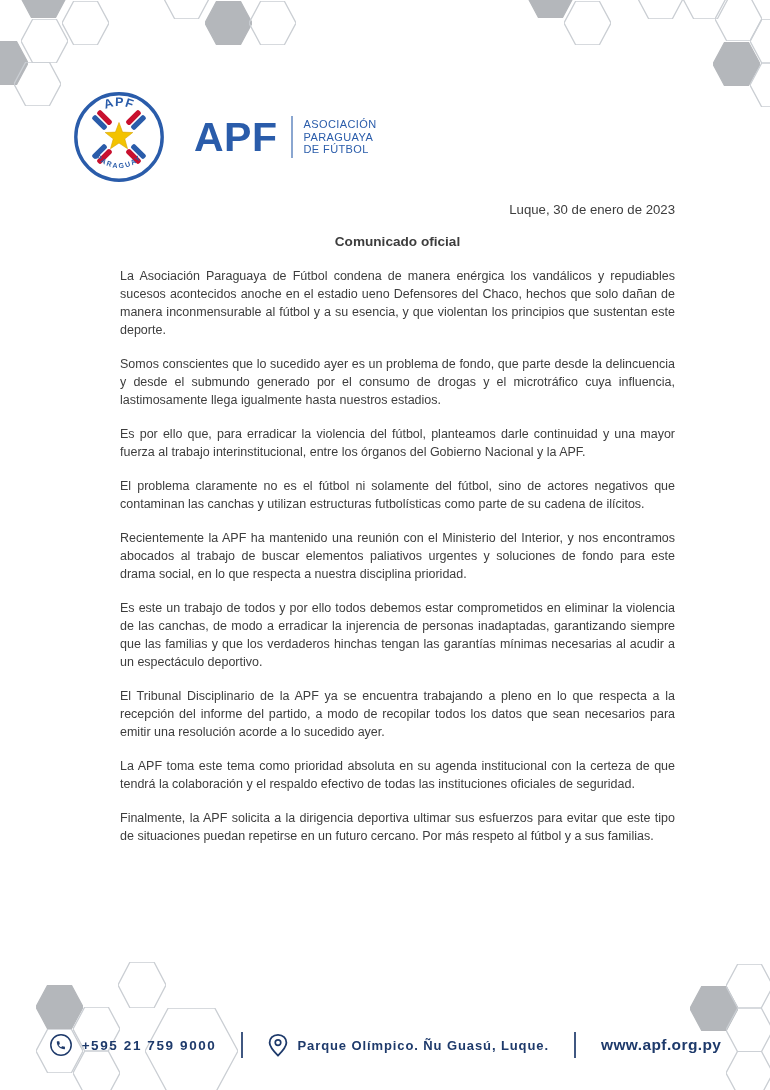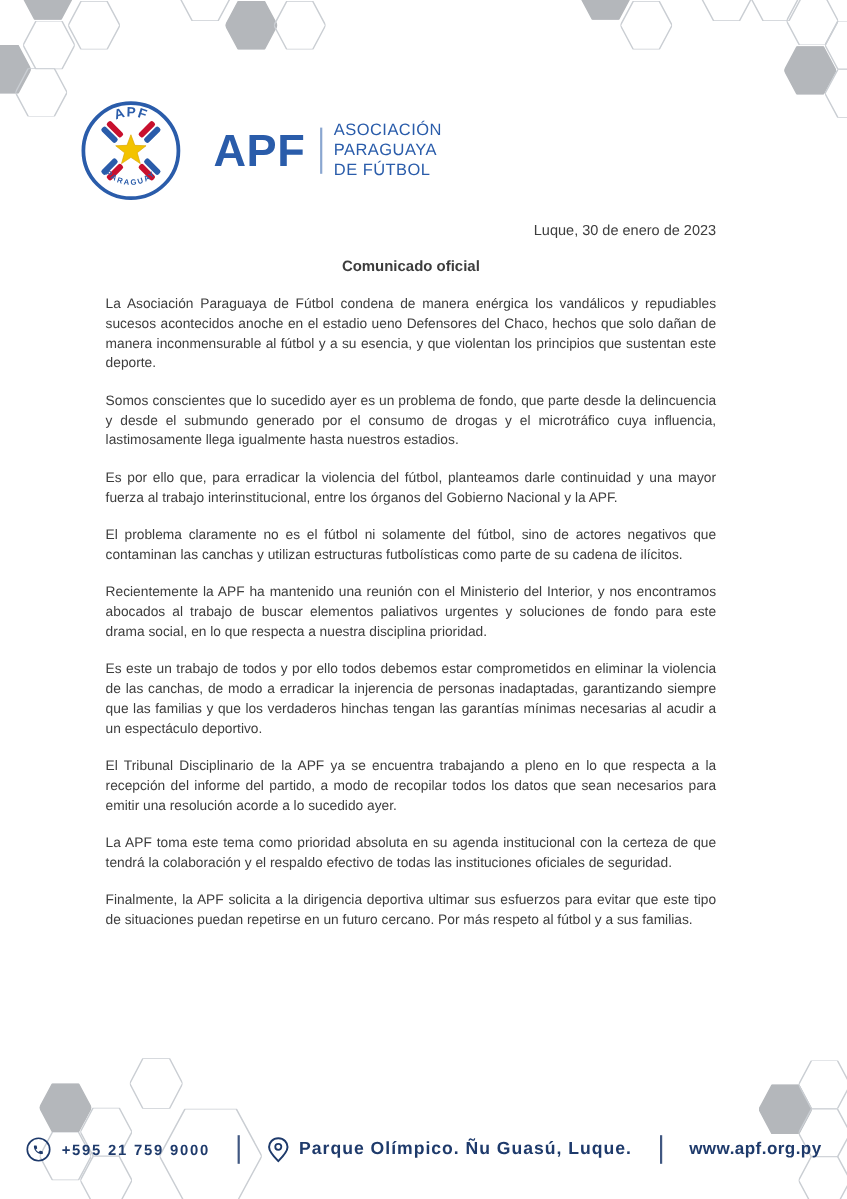--- a/index.html
+++ b/index.html
@@ -9,31 +9,31 @@
     font-family:"Liberation Sans",sans-serif;
   }
   
   .hex{position:absolute;display:block;}
   
   .logo-row{position:absolute;left:72px;top:90px;display:flex;align-items:center;}
   .badge{width:94px;height:94px;}
   .wordmark{display:flex;align-items:center;margin-left:28px;}
   .wordmark .apf{font-size:41px;font-weight:700;color:var(--brand-blue);line-height:1;letter-spacing:.5px;}
   .vline{width:2px;height:42px;background:var(--brand-blue);opacity:.55;margin:0 11px 0 13px;}
-  .orglines{font-size:15px;color:var(--brand-blue);line-height:1.18;letter-spacing:.4px;font-weight:500;}
-  
-  .content{position:absolute;left:96px;width:555px;top:202px;color:var(--text);}
+  .orglines{font-size:11px;color:var(--brand-blue);line-height:1.18;letter-spacing:.4px;font-weight:500;}
+  
+  .content{position:absolute;left:120px;width:555px;top:202px;color:var(--text);}
   .dateline{text-align:right;font-size:13.2px;margin-bottom:17px;}
   .title{text-align:center;font-weight:700;font-size:13.6px;margin-bottom:18px;}
   .body p{margin:16px 0 15px 0;font-size:12.5px;line-height:1.44;text-align:justify;}
   
   .footer{position:absolute;left:0;right:0;top:1032px;display:flex;justify-content:center;align-items:center;gap:25px;color:var(--navy);}
   .fitem{display:flex;align-items:center;gap:9px;}
   .fphone{font-size:13.5px;font-weight:700;letter-spacing:1.6px;}
-  .faddr{font-size:16px;font-weight:700;letter-spacing:.9px;}
+  .faddr{font-size:13px;font-weight:700;letter-spacing:.9px;}
   .furl{font-size:15.5px;font-weight:800;letter-spacing:.4px;text-align:center;}
   .fdiv{width:2px;height:26px;background:var(--navy);opacity:.85;}
   
   .crest-top{font-size:12.5px;font-weight:700;letter-spacing:1px;fill:var(--brand-blue);}
   .crest-bottom{font-size:7px;font-weight:700;letter-spacing:1.6px;fill:var(--brand-blue);}
 </style>
 </head>
 <body>
 
 <div class="page">

